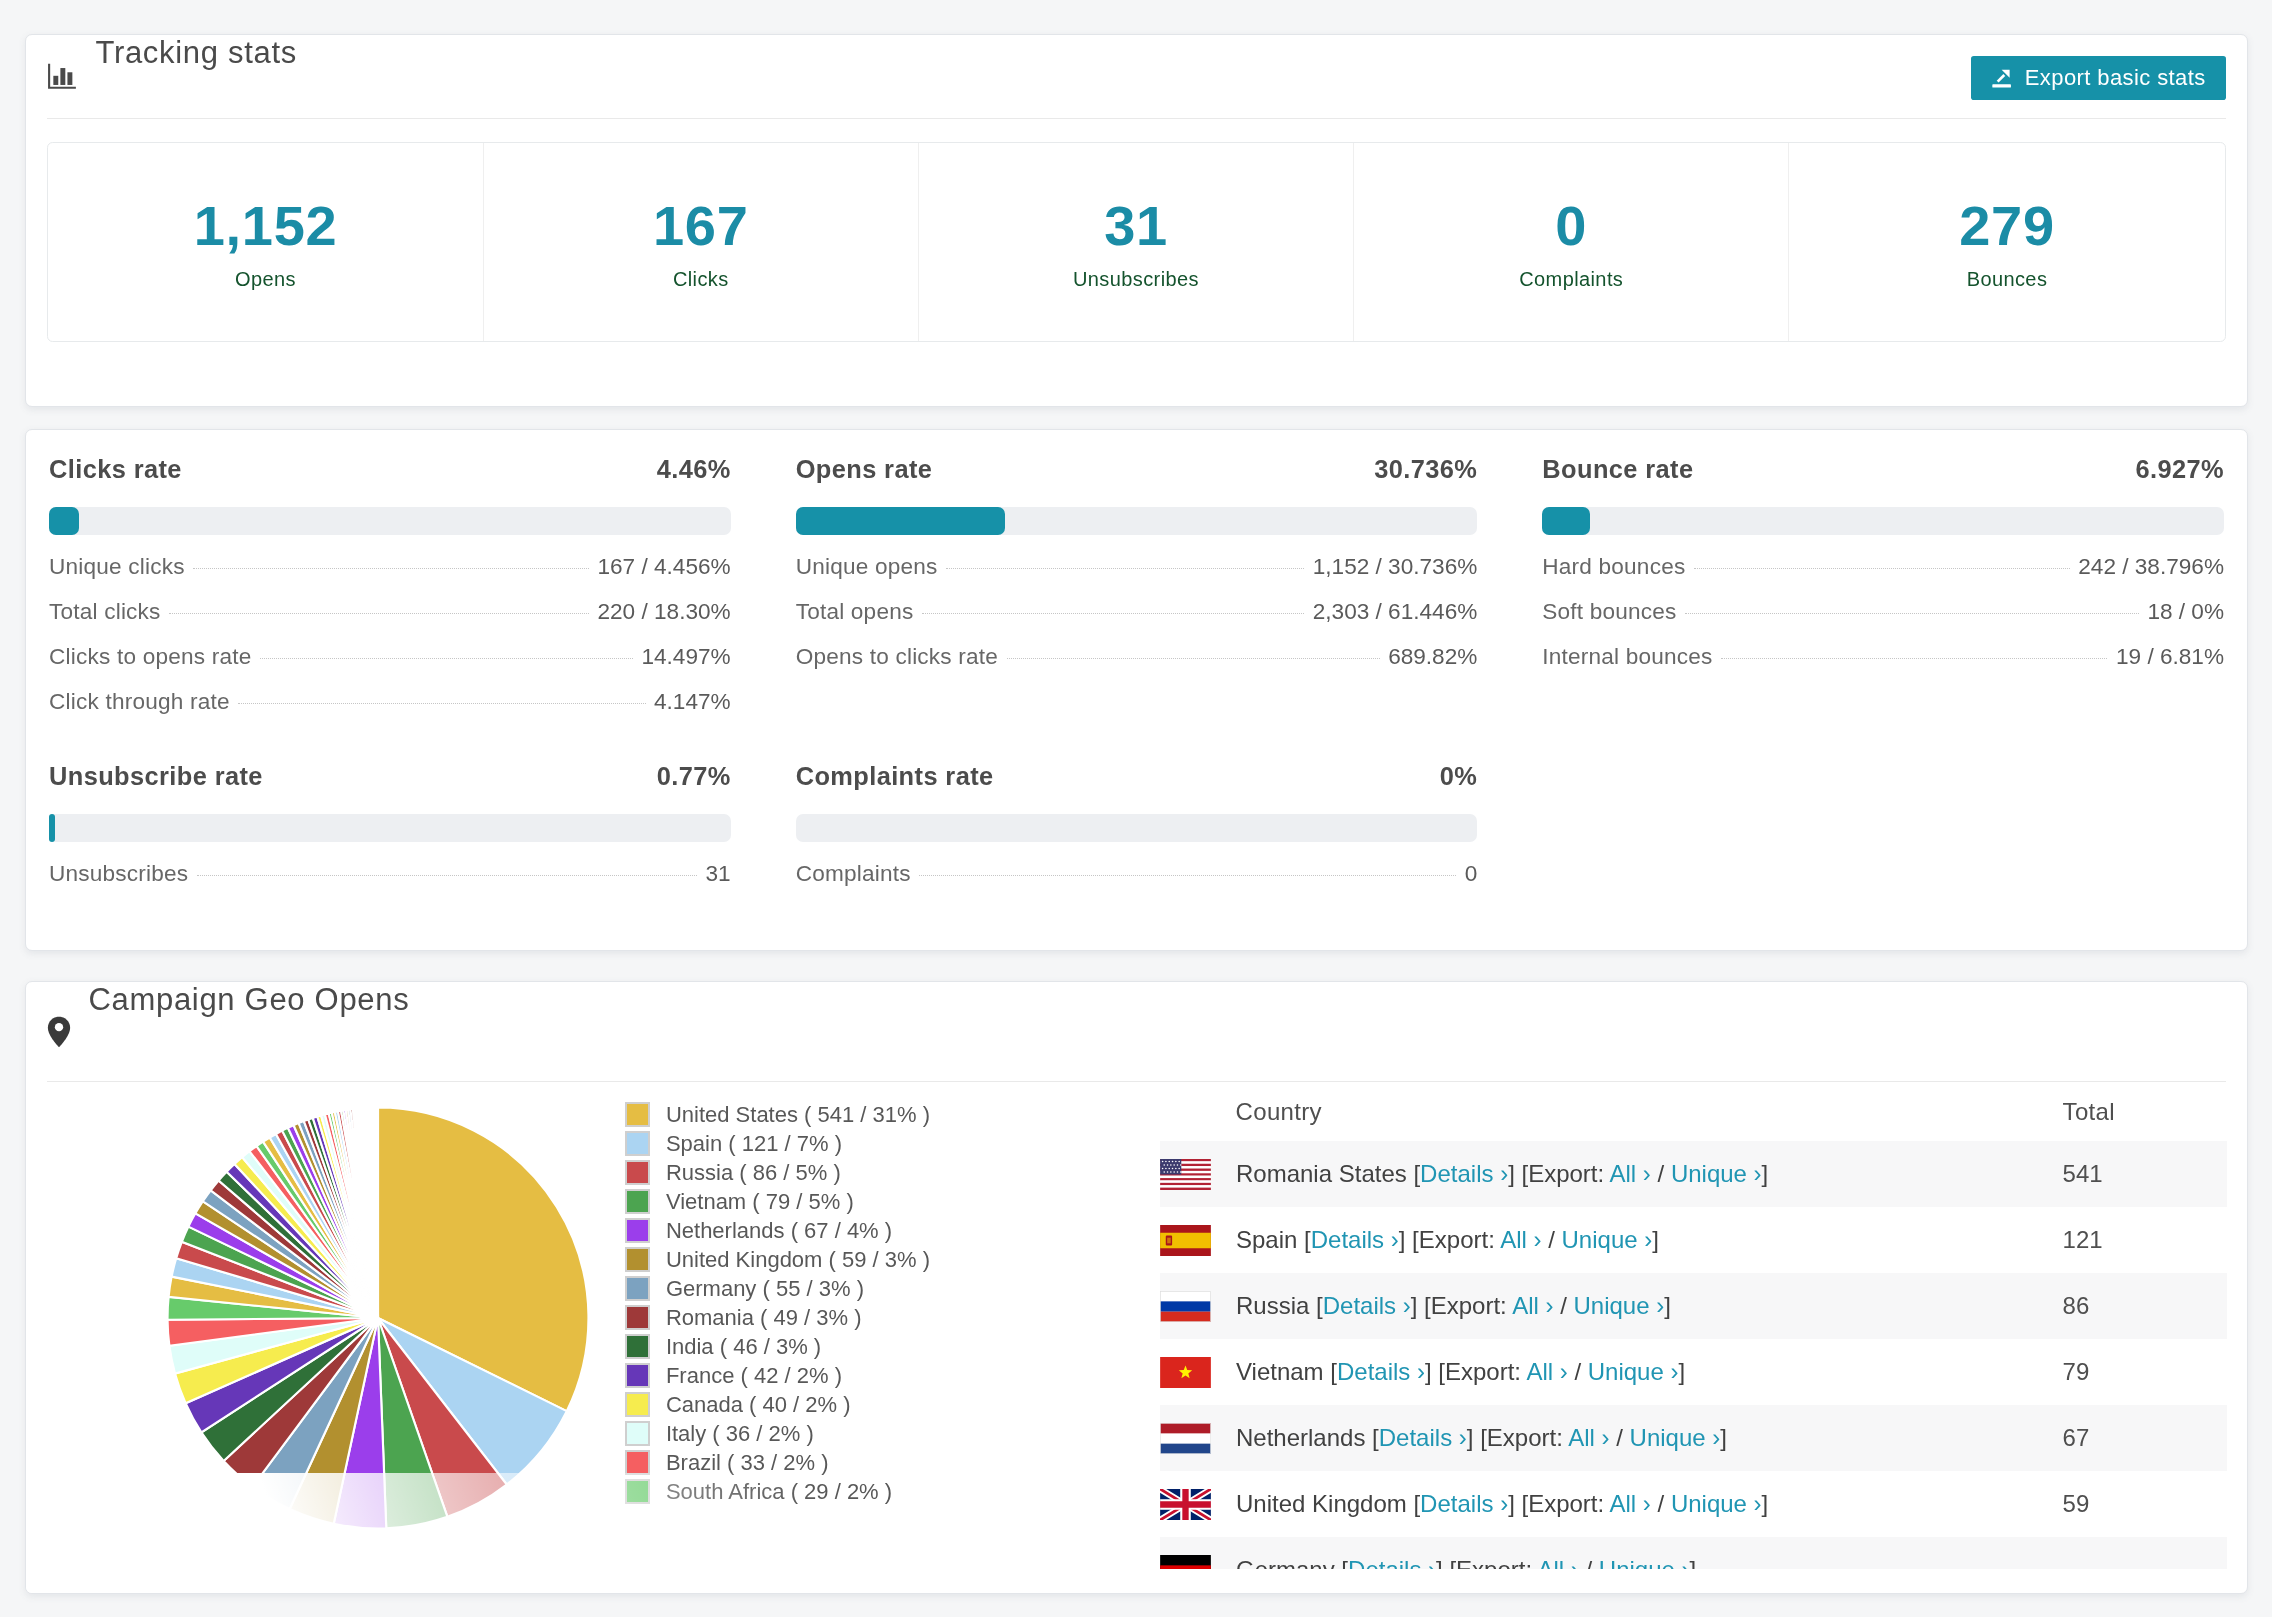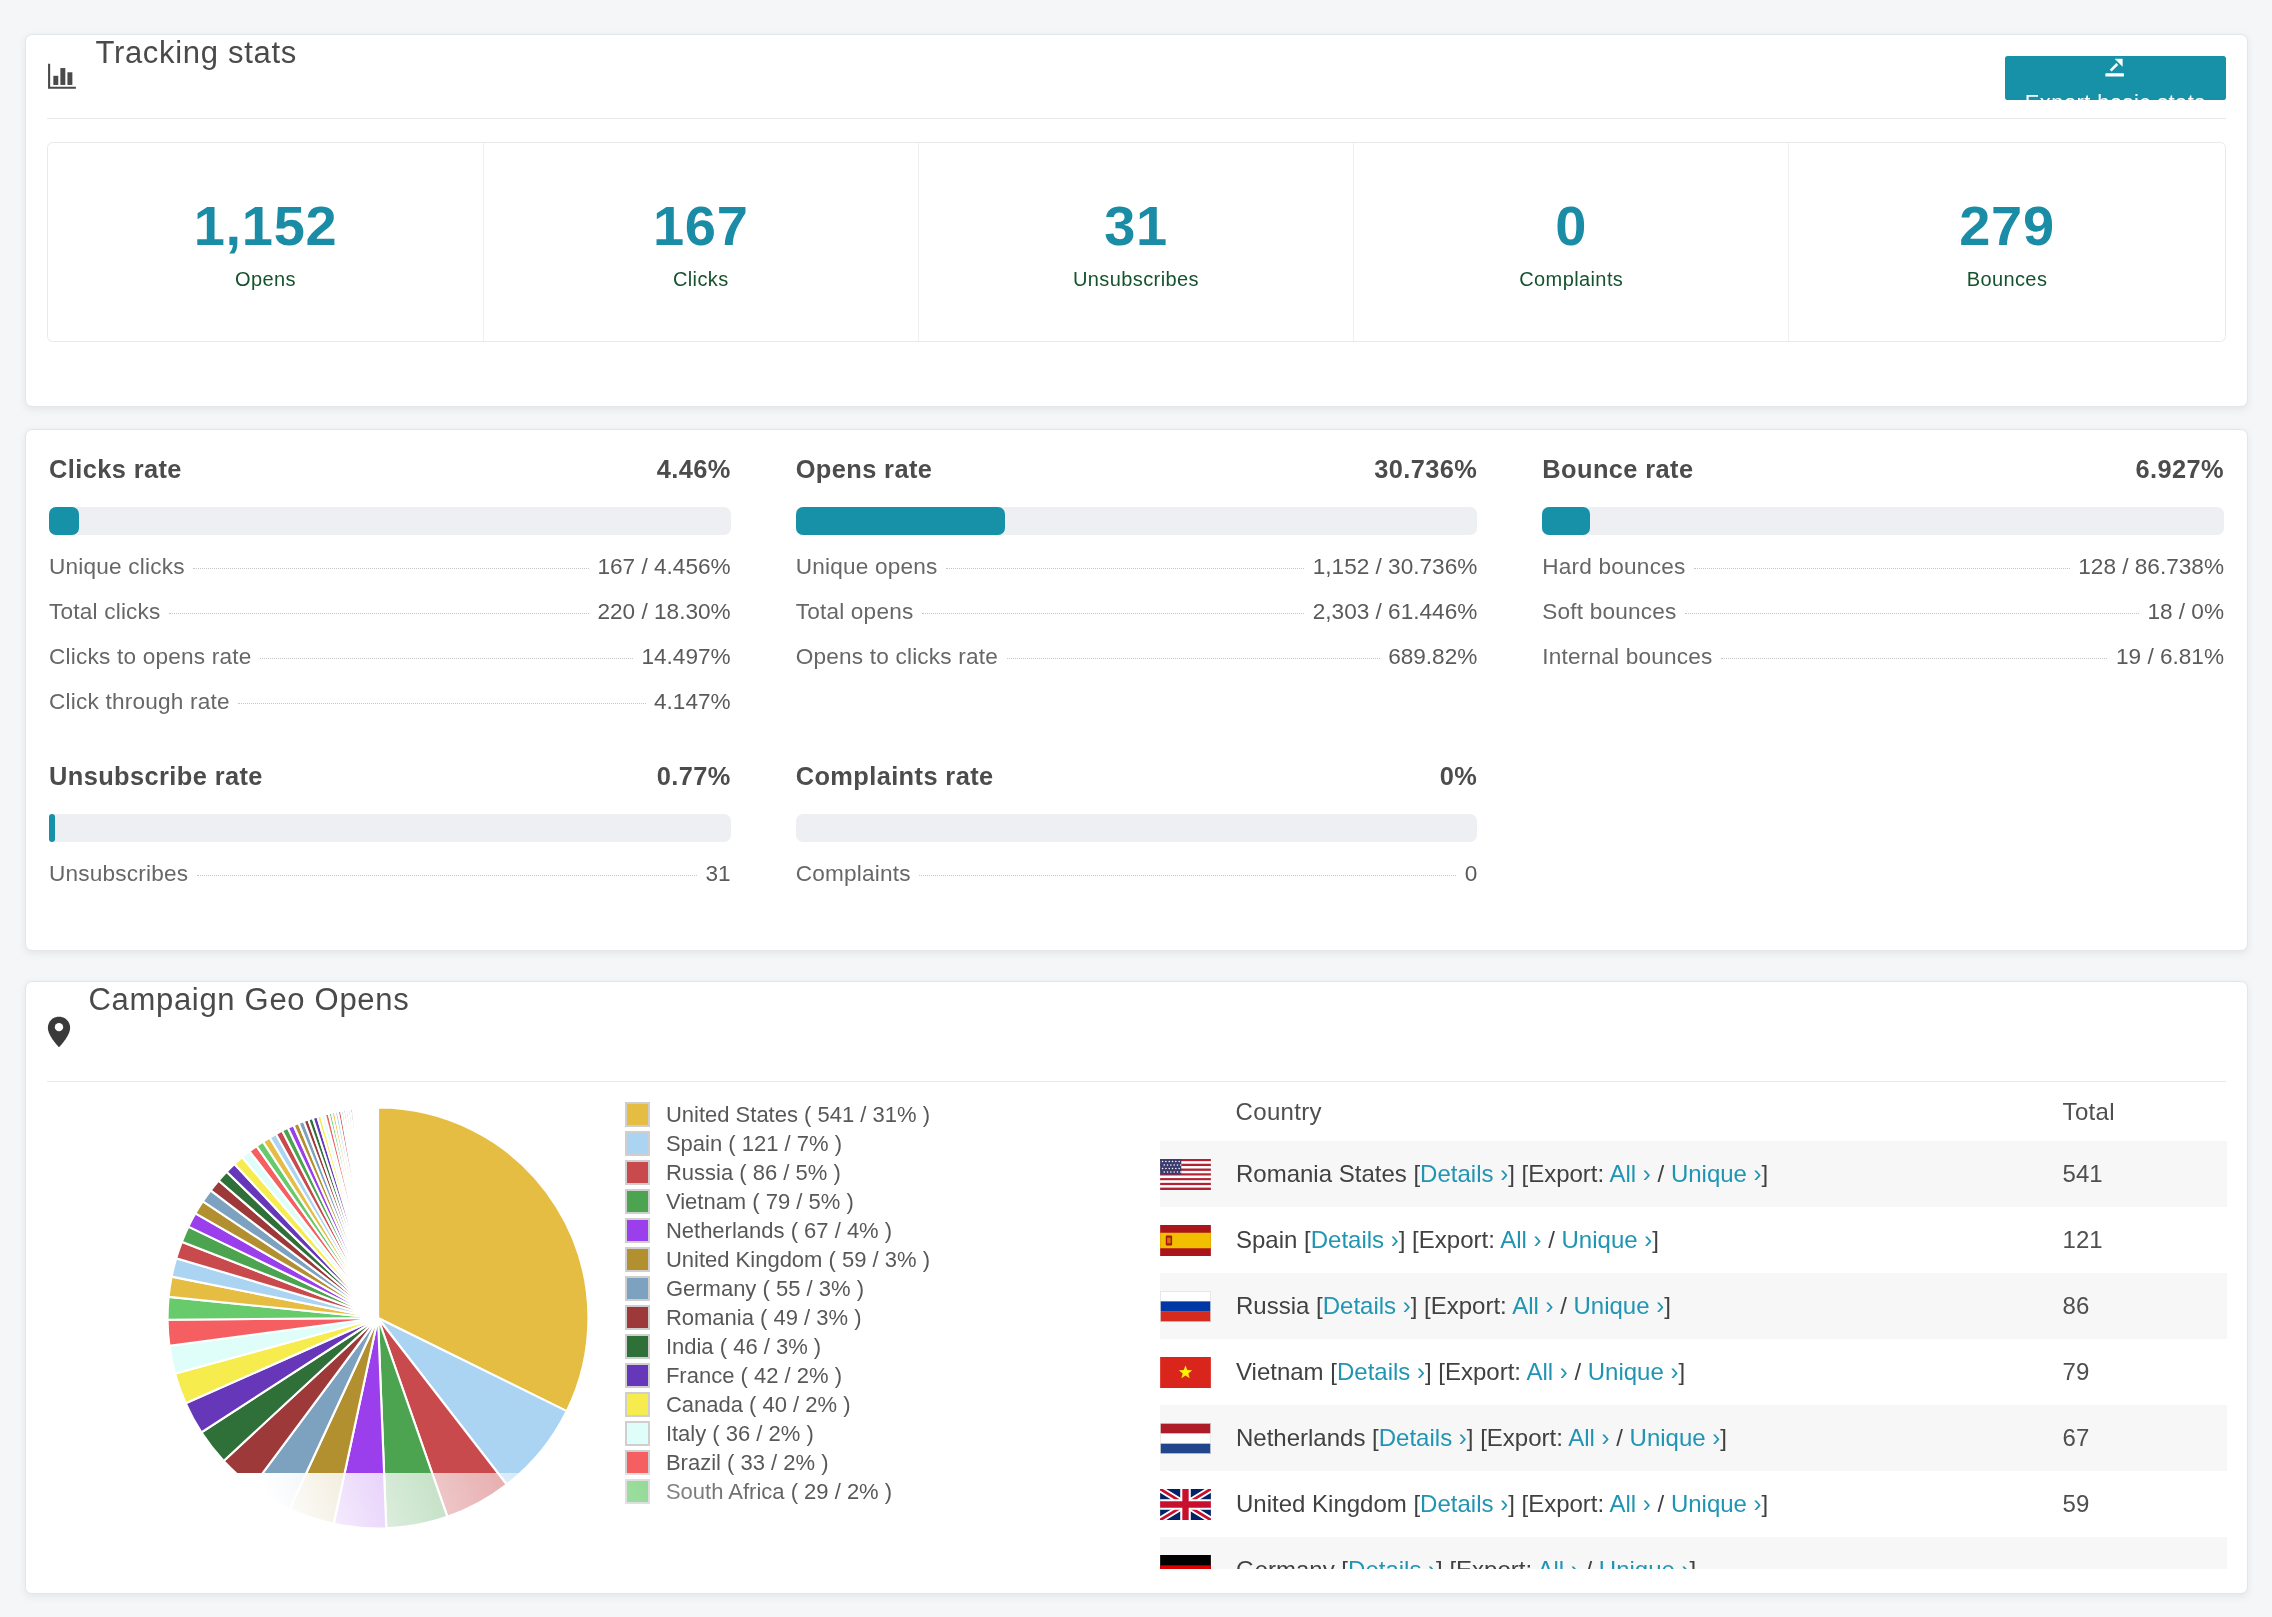--- a/index.html
+++ b/index.html
@@ -14,21 +14,21 @@
   .card3{top:981px;height:613px;overflow:hidden;}
   .card-header{display:flex;gap:17px;margin:0 21px;border-bottom:0.7px solid #e9e9e9;}
   .card1 .card-header{height:83px;}
   .card3 .card-header{height:99px;}
   .card-title{font-size:31px;color:#4a4a4a;letter-spacing:0.7px;}
   .hdr-icon{display:flex;align-items:center;}
 
   
   .export-btn{position:absolute;top:21px;right:21px;height:44px;display:flex;align-items:center;gap:11.3px;
       background:var(--accent);color:#fff;border:none;border-radius:2.8px;padding:0 20px;
-      font-size:22px;font-family:inherit;letter-spacing:0.4px;cursor:pointer;flex-direction:column;}
+      font-size:22px;font-family:inherit;letter-spacing:0.4px;cursor:pointer;}
 
   
   .stats-box{margin:22.6px 21px;border:0.7px solid #e7eaec;border-radius:5.6px;display:grid;
       grid-template-columns:repeat(5,1fr);height:198px;}
   .stat{display:flex;flex-direction:column;align-items:center;justify-content:center;gap:10px;
       border-right:0.7px solid #efefef;}
   .stat:last-child{border-right:none;}
   .stat-value{font-size:56px;font-weight:bold;color:#1b8ca6;letter-spacing:0.7px;}
   .stat-label{font-size:20px;color:#14532d;letter-spacing:0.4px;}
 
@@ -180,21 +180,21 @@
             <span>Bounce rate</span>
             <span>6.927%</span>
           </div>
           <div class="rate-bar">
             <div class="rate-fill" style="width: 6.927%;"></div>
           </div>
           <div class="rate-rows">
             <div class="rate-row">
               <span class="lbl">Hard bounces</span>
               <span class="dots"></span>
-              <span class="val">128 / 86.738%</span>
+              <span class="val">242 / 38.796%</span>
             </div>
             <div class="rate-row">
               <span class="lbl">Soft bounces</span>
               <span class="dots"></span>
               <span class="val">18 / 0%</span>
             </div>
             <div class="rate-row">
               <span class="lbl">Internal bounces</span>
               <span class="dots"></span>
               <span class="val">19 / 6.81%</span>

